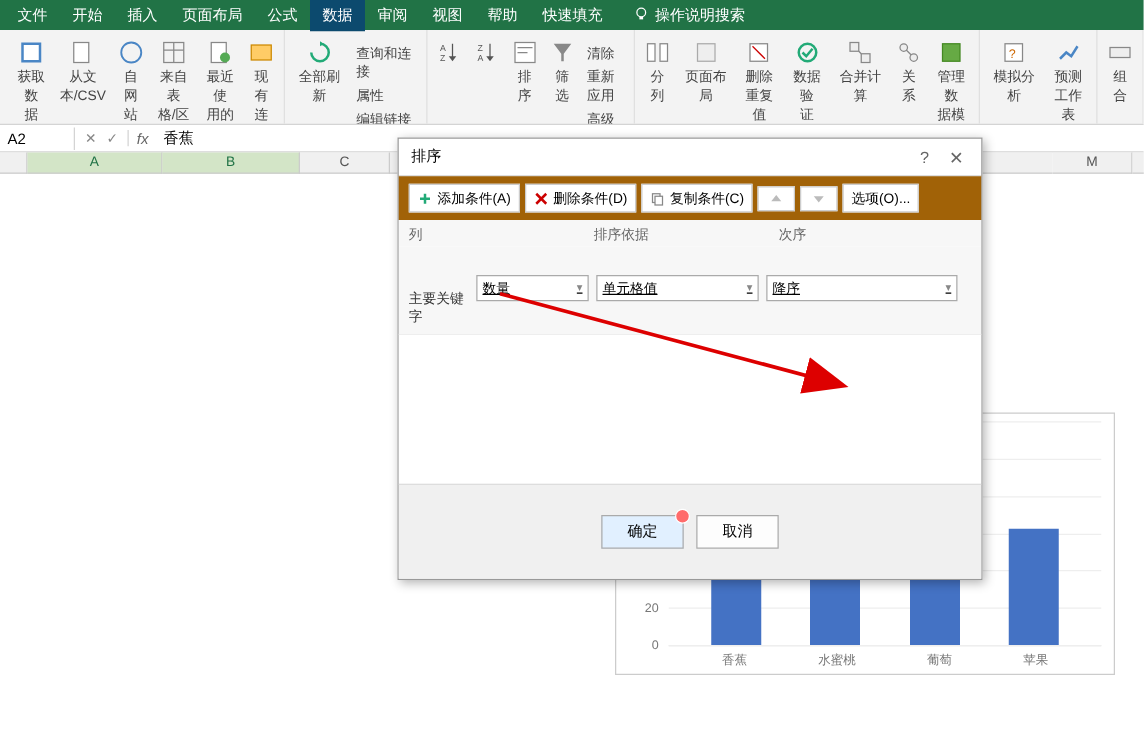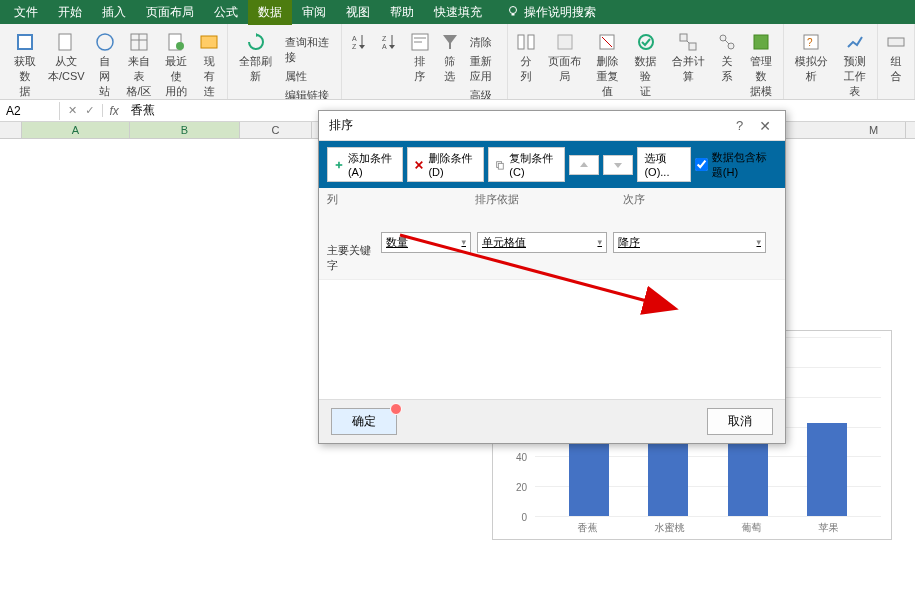--- a/index.html
+++ b/index.html
@@ -1,21 +1,21 @@
 <!DOCTYPE html>
 <html><head>
   <meta charset="utf-8">
   <style>
     * { box-sizing: border-box; margin: 0; padding: 0; }
     body { font-family: "Microsoft YaHei", sans-serif; font-size: 12px; background: #fff; width: 915px; height: 593px; overflow: hidden; position: relative; }
     
     
     .menubar { background: #217346; color: #fff; display: flex; align-items: center; height: 24px; padding: 0 4px; }
     .menubar-item { padding: 4px 10px; font-size: 12px; cursor: pointer; }
-    .menubar-item.active { background: #4d7c0f; }
+    .menubar-item.active { background: #0c4a6e; }
     .menubar-icon { margin-left: 8px; display: flex; align-items: center; gap: 4px; padding: 4px 6px; }
     
     
     .ribbon { background: #f3f3f3; height: 76px; display: flex; border-bottom: 1px solid #d4d4d4; padding-left: 4px; overflow: hidden; }
     .ribbon-group { display: flex; flex-direction: column; align-items: center; border-right: 1px solid #e0e0e0; padding: 2px 4px 0; }
     .ribbon-group-items { display: flex; gap: 2px; flex: 1; align-items: flex-start; padding-top: 4px; }
     .ribbon-btn { display: flex; flex-direction: column; align-items: center; gap: 2px; padding: 2px 4px; font-size: 11px; color: #444; cursor: pointer; text-align: center; }
     .ribbon-btn svg { width: 20px; height: 20px; }
     .ribbon-group-label { font-size: 11px; color: #666; padding: 2px 0; }
     .ribbon-sublist { display: flex; flex-direction: column; gap: 2px; font-size: 11px; color: #444; padding-top: 4px; }
@@ -33,33 +33,33 @@
     .sheet { display: flex; position: relative; }
     .corner { width: 22px; height: 17px; background: #f0f0f0; border-right: 1px solid #ccc; border-bottom: 1px solid #ccc; }
     .colhead { height: 17px; background: #f0f0f0; border-right: 1px solid #ccc; border-bottom: 1px solid #ccc; text-align: center; font-size: 11px; color: #555; line-height: 17px; }
     .colhead.sel { background: #d3e5c7; color: #217346; }
     
     
     .dialog { position: absolute; left: 318px; top: 110px; width: 468px; background: #fff; border: 1px solid #999; box-shadow: 2px 2px 8px rgba(0,0,0,0.3); z-index: 100; }
     .dialog-title { display: flex; align-items: center; justify-content: space-between; padding: 6px 10px; font-size: 12px; }
     .dialog-close { cursor: pointer; font-size: 14px; color: #666; padding: 0 4px; }
     .dialog-help { cursor: pointer; font-size: 13px; color: #666; margin-left: auto; margin-right: 12px; }
-    .dialog-toolbar { display: flex; align-items: center; gap: 4px; padding: 6px 8px; border-top: 1px solid #ddd; font-size: 11px; background: #0369a1; }
+    .dialog-toolbar { display: flex; align-items: center; gap: 4px; padding: 6px 8px; border-top: 1px solid #ddd; font-size: 11px; background: #a16207; }
     .dialog-tbtn { display: flex; align-items: center; gap: 4px; padding: 3px 6px; border: 1px solid #ccc; background: #fff; cursor: pointer; font-size: 11px; }
     .dialog-tbtn.icon-only { padding: 3px 8px; }
     .dialog-tbtn svg { width: 12px; height: 12px; }
     .dialog-checkbox { display: flex; align-items: center; gap: 4px; margin-left: auto; }
     .dialog-headers { display: flex; padding: 4px 8px 2px; font-size: 11px; color: #666; background: #f7f7f7; }
     .dh-col { width: 148px; }
     .dialog-row { display: flex; align-items: center; padding: 2px 8px 6px; gap: 6px; background: #f7f7f7; }
     .dr-label { font-size: 11px; color: #333; width: 48px; margin-top: 32px; }
     .dr-select { flex: 0 0 auto; border: 1px solid #aaa; background: #fff; padding: 2px 4px; font-size: 11px; display: flex; align-items: center; justify-content: space-between; cursor: pointer; text-decoration: underline; }
     .dr-select .caret { color: #888; font-size: 9px; }
     .dialog-body { height: 120px; background: #fff; border-top: 1px solid #eee; }
-    .dialog-footer { display: flex; justify-content: space-between; gap: 10px; padding: 8px 12px; background: #f0f0f0; border-top: 1px solid #ddd; }
+    .dialog-footer { display: flex; justify-content: center; gap: 10px; padding: 24px 12px; background: #f0f0f0; border-top: 1px solid #ddd; }
     .dialog-btn { padding: 4px 20px; border: 1px solid #aaa; background: #fdfdfd; cursor: pointer; font-size: 12px; }
     .dialog-btn.primary { background: #e1f0ff; position: relative; }
     .cursor-badge { position: absolute; right: -6px; top: -6px; width: 12px; height: 12px; border-radius: 50%; background: #ff6b6b; border: 1px solid #fff; }
     
     
     .chart-container { position: absolute; left: 492px; top: 330px; width: 400px; height: 210px; border: 1px solid #ccc; background: #fff; }
     .chart-inner { position: relative; width: 100%; height: 100%; padding: 6px 10px 0 42px; }
     .y-axis { position: absolute; left: 0; top: 4px; bottom: 22px; width: 38px; }
     .y-tick { position: absolute; right: 4px; font-size: 10px; color: #777; transform: translateY(-50%); }
     .plot { position: relative; height: 180px; border-bottom: 1px solid #ddd; }
@@ -365,24 +365,20 @@
         </svg>
     </div>
     <div class="dialog-tbtn icon-only">
       <svg viewBox="0 0 12 12">
           <polygon points="6,9 10,4 2,4" fill="#bbb"></polygon>
         </svg>
     </div>
     <div class="dialog-tbtn">
         <span>选项(O)...</span>
       </div>
-    <label class="dialog-checkbox">
-      <input type="checkbox" checked="" style="">
-      <span>数据包含标题(H)</span>
-    </label>
   </div>
   <div class="dialog-headers">
     <div class="dh-col">列</div>
     <div class="dh-col">排序依据</div>
     <div class="dh-col">次序</div>
   </div>
   <div class="dialog-row">
     <div class="dr-label">主要关键字</div>
     <div class="dr-select" style="width:90px">
         <span>数量</span>

